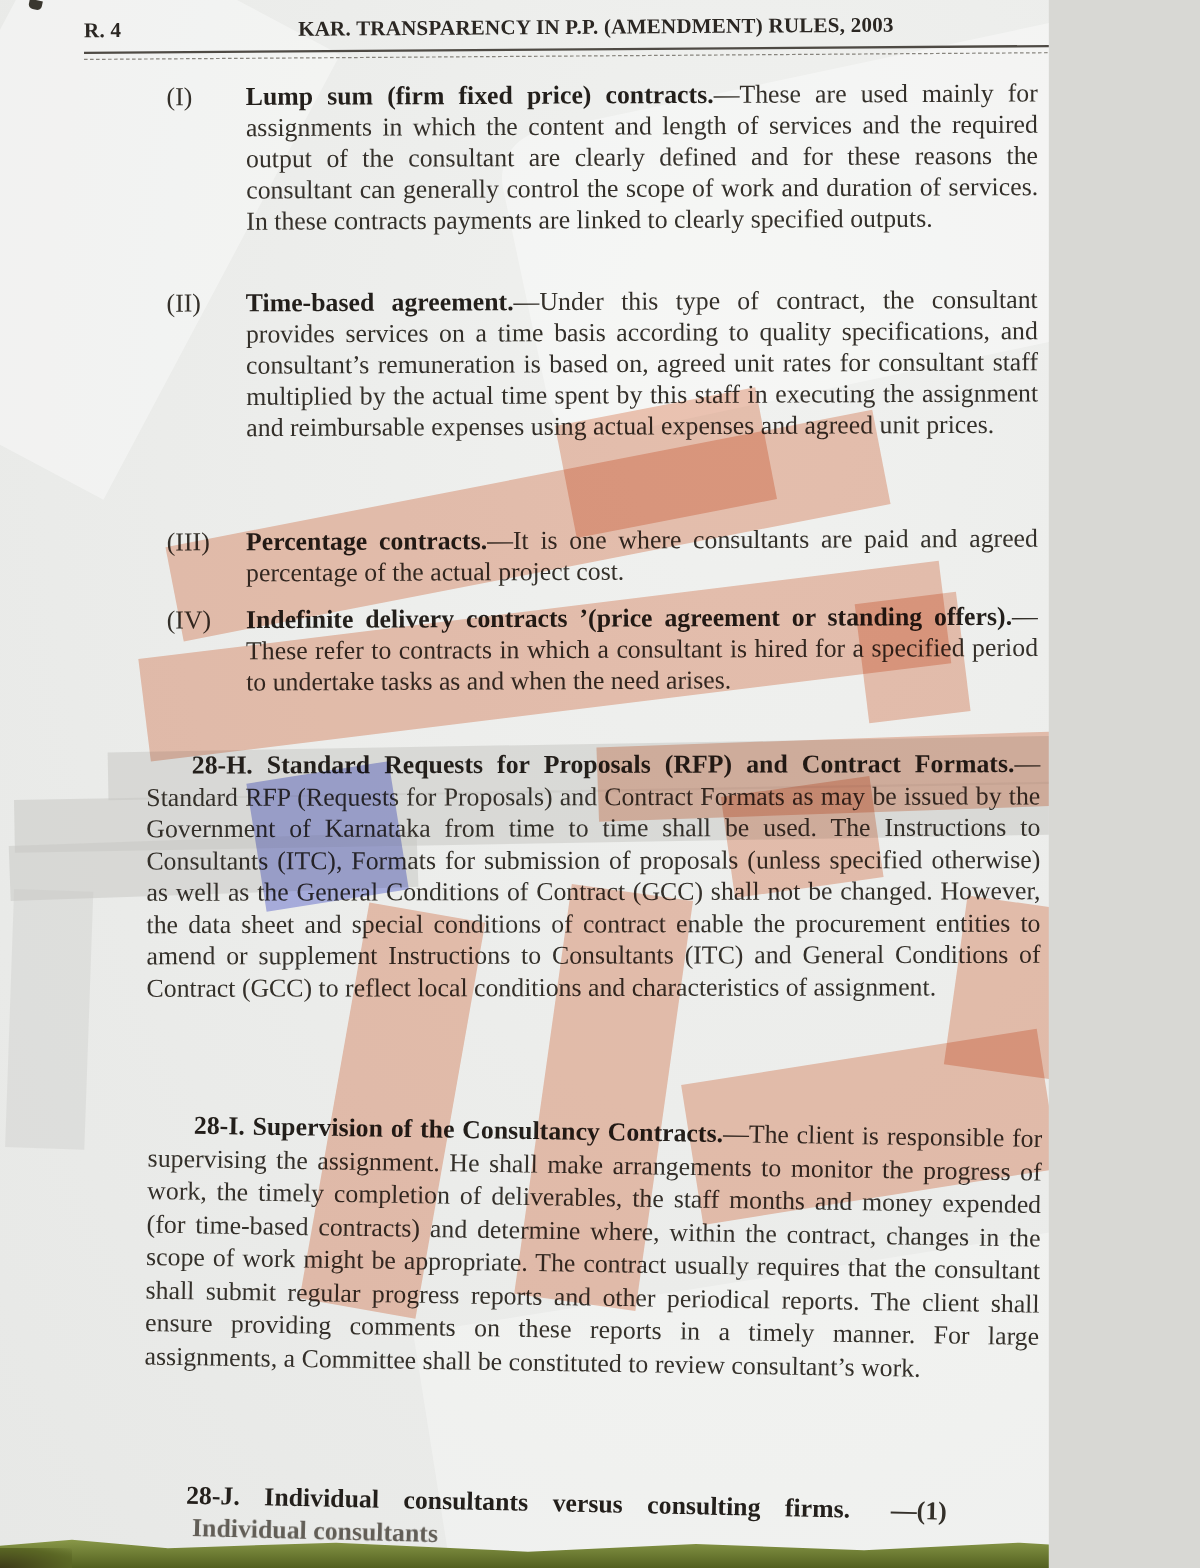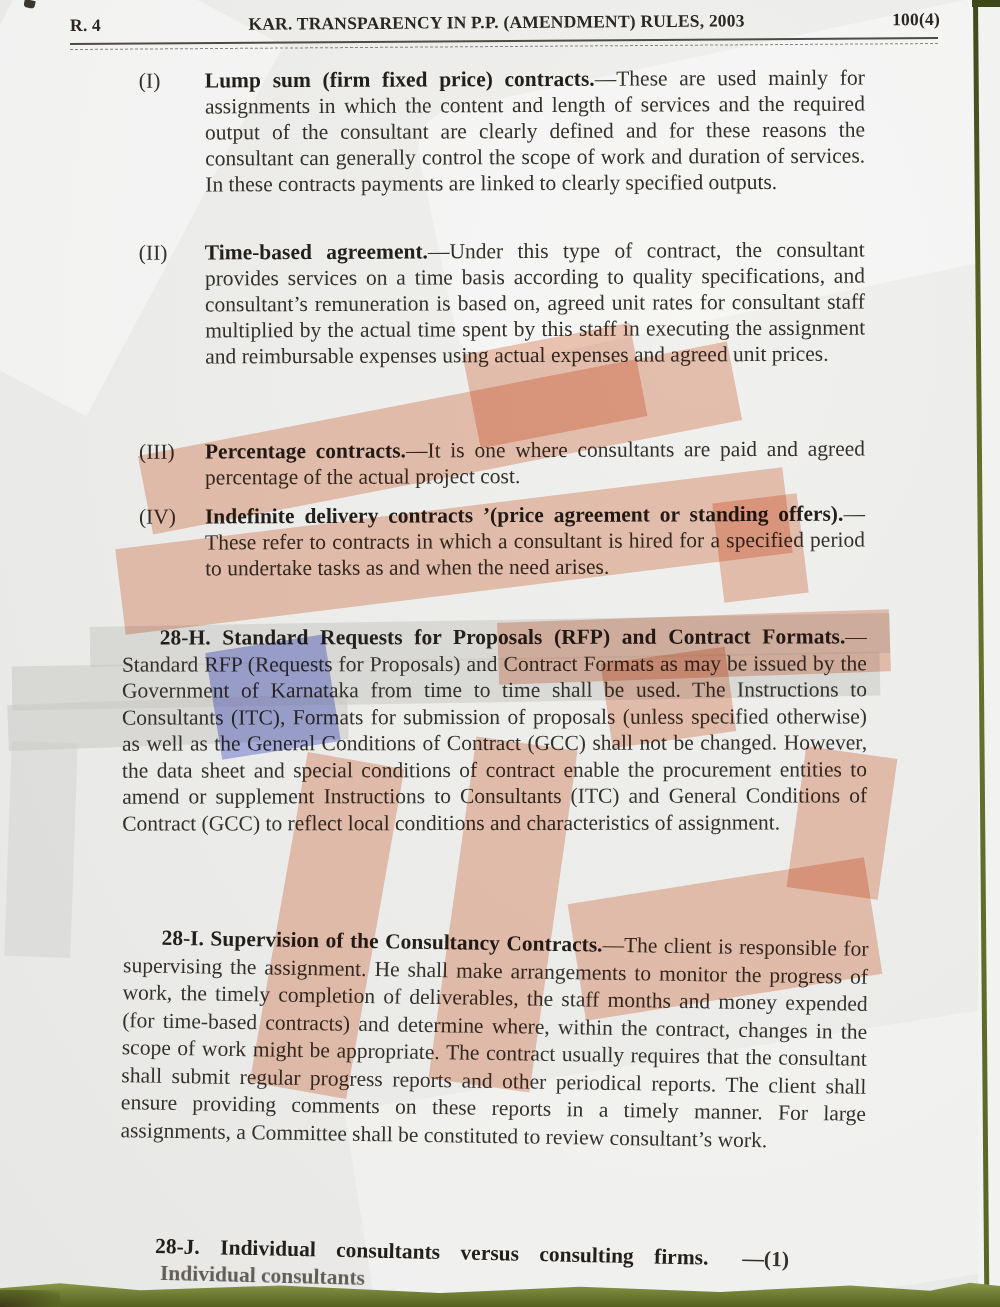--- a/index.html
+++ b/index.html
@@ -1,17 +1,17 @@
 <!DOCTYPE html>
 <html><head>
 <meta charset="utf-8">
 <style>
   html,body{margin:0;padding:0;background:#d8d8d4;}
   .page{
-    position:relative;width:1000px;height:1307px;overflow:hidden;
+    position:relative;width:874px;height:1307px;overflow:hidden;
     background:
       radial-gradient(ellipse at 70% 25%, #f0f1ef 0%, #ebecea 55%, #e7e8e6 100%);
     font-family:"Liberation Serif","DejaVu Serif",serif;
     color:#34302a;
   }
   .sheen{position:absolute;background:rgba(255,255,255,.38);pointer-events:none;}
   .s1{left:-60px;top:-40px;width:260px;height:420px;transform:rotate(28deg);}
   .s2{left:430px;top:40px;width:720px;height:260px;transform:rotate(-12deg);border-radius:40px;}
   .s3{left:360px;top:1050px;width:760px;height:260px;transform:rotate(-9deg);background:rgba(255,255,255,.30);}
 

